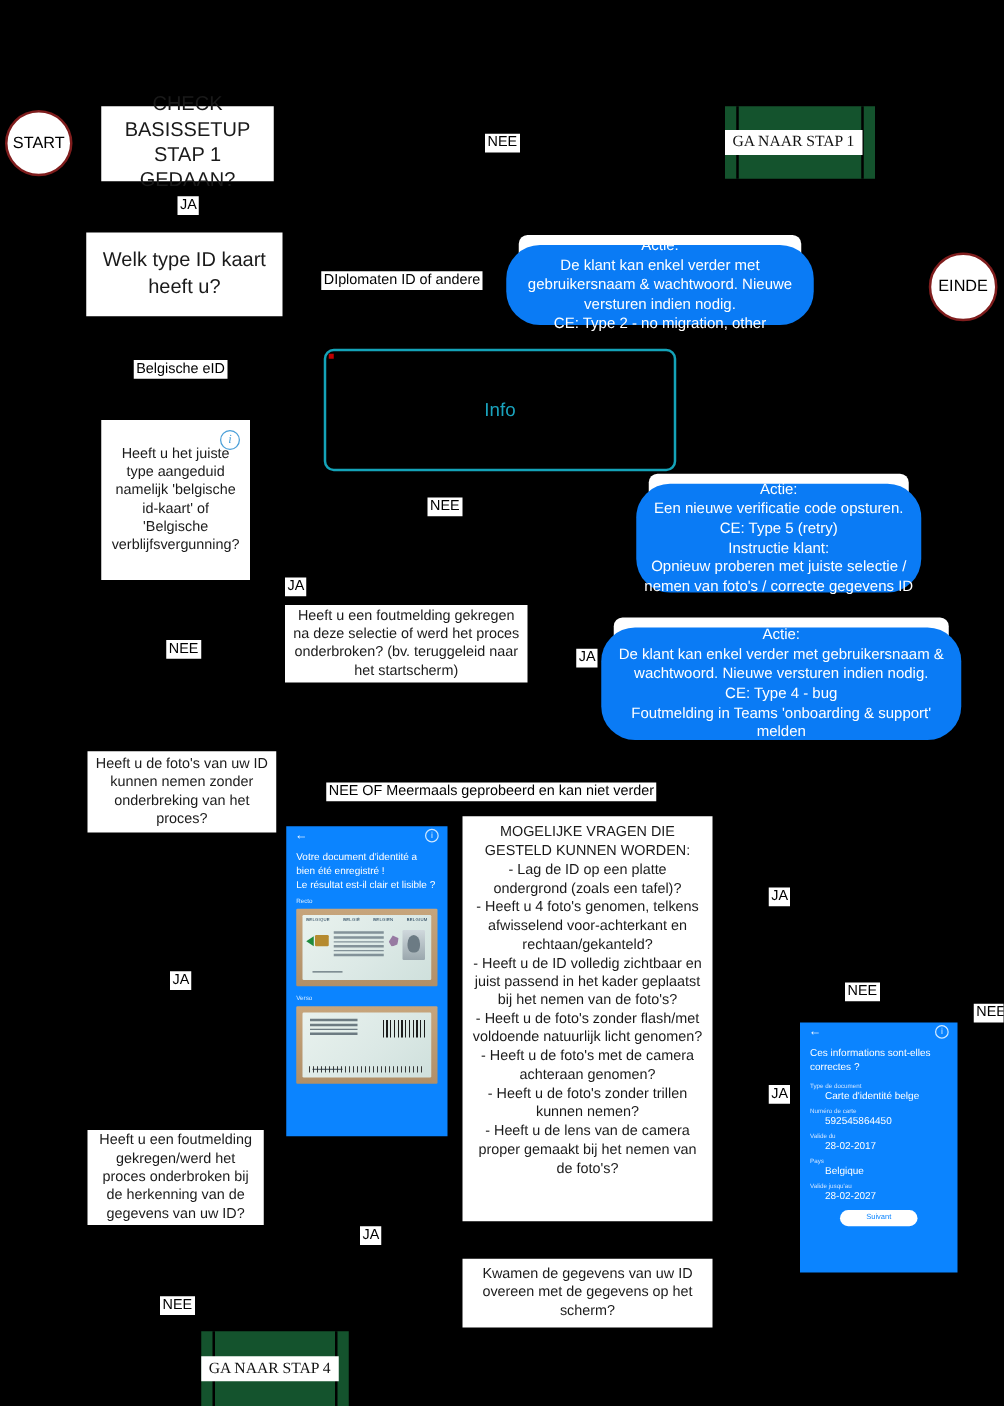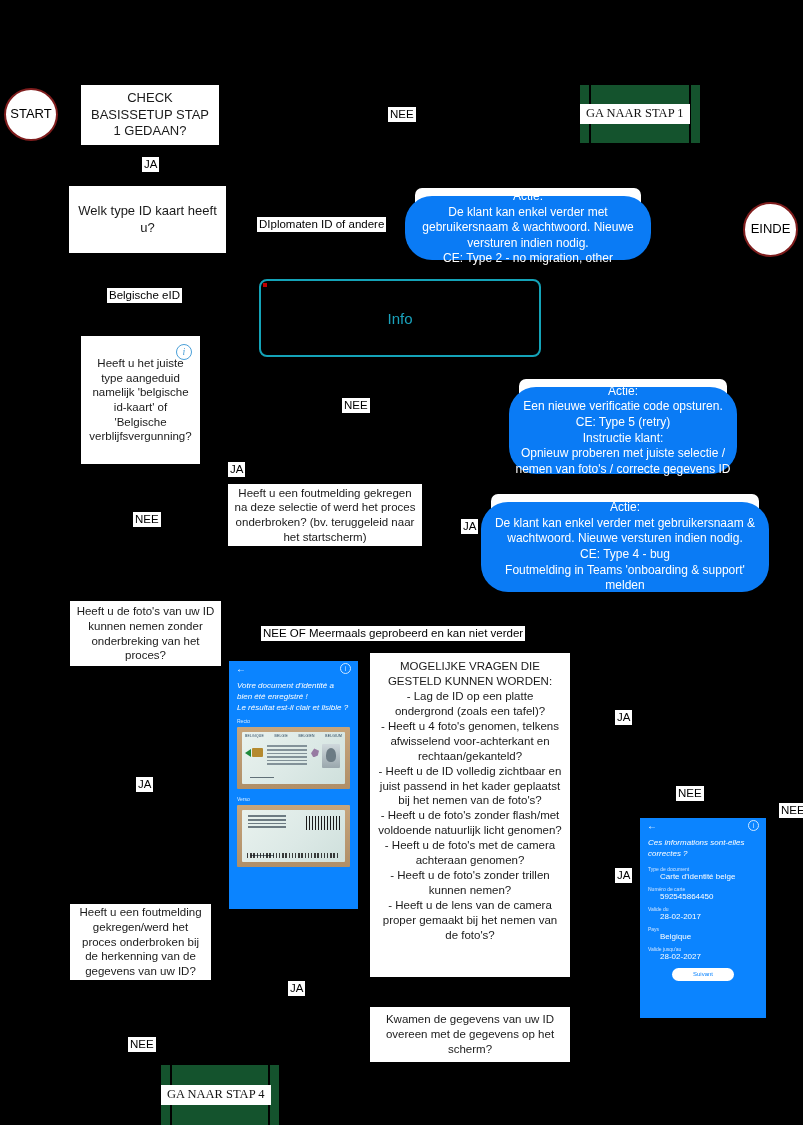--- a/index.html
+++ b/index.html
@@ -35,21 +35,21 @@
     line-height: 1.1;
   }
   
   .process {
     background: #ffffff;
     color: #1a1a1a;
     display: flex;
     align-items: center;
     justify-content: center;
     text-align: center;
-    font-size: 13px;
+    font-size: 16px;
     line-height: 1.28;
     padding: 4px 6px;
   }
   .process.small { font-size: 11.5px; }
 
   
   .actie {
     background: #0a7bf5;
     color: #ffffff;
     font-size: 12px;
@@ -199,21 +199,20 @@
     color: #cfe8ff;
     display: flex;
     align-items: center;
     justify-content: center;
   }
   .phone .headline {
     font-size: 8px;
     line-height: 1.35;
     padding: 4px 8px 2px 8px;
     color: #ffffff;
-    font-style: italic;
   }
   .phone .sublabel {
     font-size: 5px;
     padding: 3px 8px 1px 8px;
     color: #d8ecff;
   }
   .phone .field-label {
     font-size: 5px;
     padding: 4px 8px 0 8px;
     color: #cfe4ff;
@@ -362,21 +361,21 @@
   <div class="node process" style="left:69px;top:186px;width:157px;height:67px;">
     <span>Welk type ID kaart heeft u?</span>
   </div>
 
   <div class="actie-wrap" style="left:405px;top:196px;width:246px;">
     <div class="actie" style="height:60px;white-space:pre-line;">Actie:
 De klant kan enkel verder met gebruikersnaam &amp; wachtwoord. Nieuwe versturen indien nodig.
 CE: Type 2 - no migration, other</div>
   </div>
 
-  <div class="node info-note" style="left:259px;top:279px;width:282px;height:78px;text-align:center;">
+  <div class="node info-note" style="left:259px;top:279px;width:282px;height:98px;text-align:center;">
     <span class="redmark"></span>
     <span>Info</span>
   </div>
 
   <div class="node process small" style="left:81px;top:336px;width:119px;height:128px;position:absolute;">
     <span class="i-icon" style="right:8px;top:8px;">i</span>
     <span>Heeft u het juiste type aangeduid namelijk 'belgische id-kaart' of 'Belgische verblijfsvergunning?</span>
   </div>
 
   <div class="actie-wrap" style="left:509px;top:387px;width:228px;">

